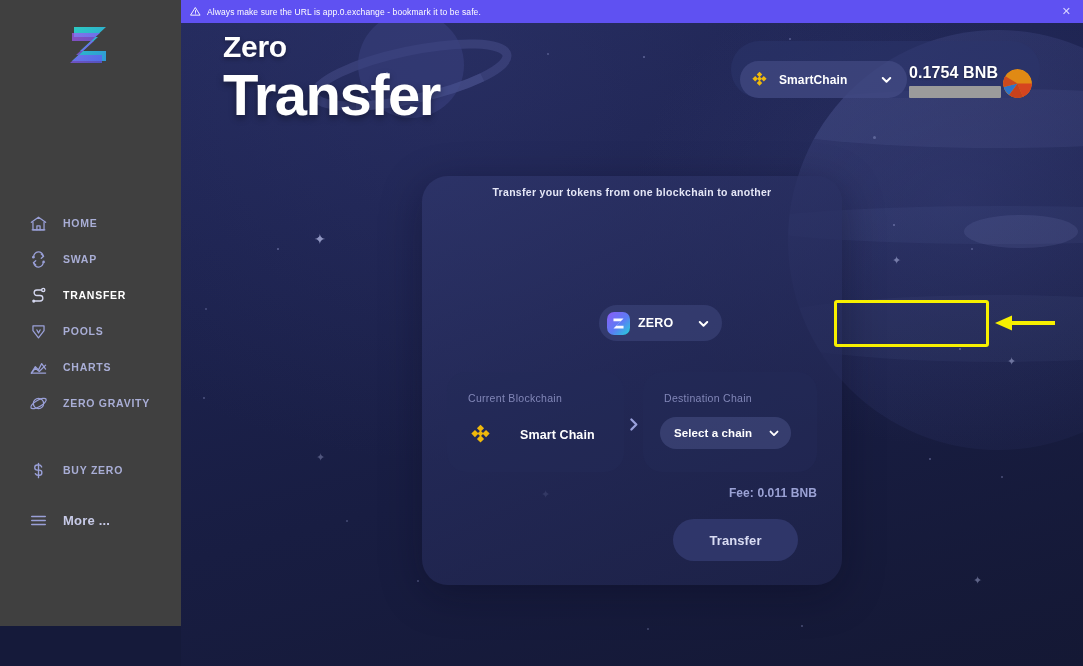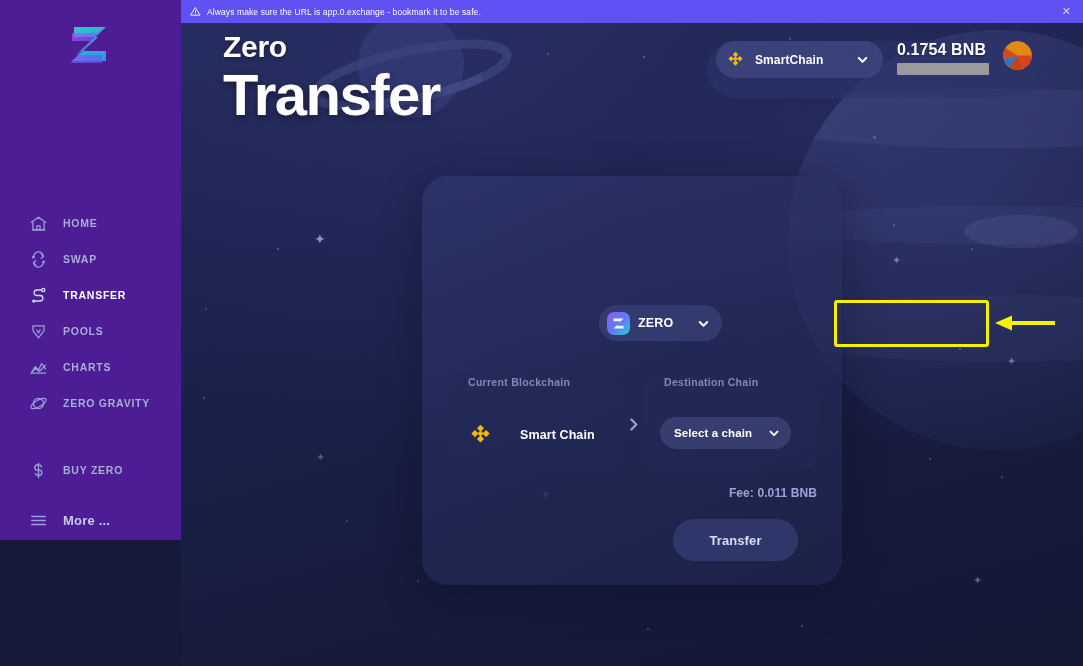--- a/index.html
+++ b/index.html
@@ -11,22 +11,22 @@
   }
   #app {
     position: relative;
     width: 1083px; height: 666px;
     display: flex;
   }
 
   
   #sidebar {
     position: relative;
-    width: 181px; height: 540px;
-    background: #4c1d95;
+    width: 181px; height: 626px;
+    background: #404040;
     flex: 0 0 181px;
     z-index: 5;
   }
   #logo-wrap {
     position: absolute;
     left: 66px; top: 21px;
     width: 48px; height: 46px;
   }
   #logo-wrap svg { display: block; }
 
@@ -174,23 +174,23 @@
   }
 
   
   #wallet-bar {
     position: absolute;
     right: 43px; top: 41px;
     height: 57px;
     background: rgba(44,52,108,0.55);
     border-radius: 29px;
     display: flex;
-    align-items: flex-start;
+    align-items: flex-end;
     padding: 0 8px 0 9px;
-    gap: 14px;
+    gap: 2px;
     z-index: 20;
   }
   #chain-select {
     height: 37px;
     background: rgba(74,82,141,0.55);
     border-radius: 19px;
     display: flex;
     align-items: center;
     padding: 0 13px 0 9px;
     gap: 9px;
@@ -333,22 +333,22 @@
 
   
   .chain-panel {
     position: absolute;
     border-radius: 19px;
     background: rgba(36,42,88,0.42);
   }
   #current-chain-panel { left: 25px; top: 196px; width: 177px; height: 100px; }
   #dest-chain-panel    { left: 221px; top: 196px; width: 174px; height: 100px; }
   .chain-panel-label {
-    position: absolute; left: 21px; top: 4px;
-    font-size: 10.5px; font-weight: bold;
+    position: absolute; left: 21px; top: 20px;
+    font-size: 10.5px; font-weight: normal;
     color: #8287b8; letter-spacing: 0.3px;
   }
   #current-chain-row {
     position: absolute; left: 21px; top: 50px;
     display: flex; align-items: center; gap: 27px;
   }
   #current-chain-row .bnb { width: 25px; height: 25px; flex: 0 0 25px; }
   #current-chain-name {
     font-size: 12.5px; font-weight: bold; color: #ffffff; letter-spacing: 0.1px;
   }
@@ -606,20 +606,21 @@
           <path d="M14.5 14.5 L29 14.5 A14.5 14.5 0 0 1 20 28 Z" fill="#d6451f"></path>
           <path d="M14.5 14.5 L20 28 A14.5 14.5 0 0 1 6 26 Z" fill="#c7411c"></path>
           <path d="M14.5 14.5 L6 26 A14.5 14.5 0 0 1 0.6 18 Z" fill="#2e74c9"></path>
           <path d="M14.5 14.5 L0.6 18 A14.5 14.5 0 0 1 2 7 Z" fill="#cc4a1e"></path>
         </svg>
       </div>
     </div>
 
     <section id="bridge-card">
 
+      <div id="card-subtitle">Transfer your tokens from one blockchain to another</div>
 
 
       <div id="current-chain-panel" class="chain-panel">
         <span class="chain-panel-label">Current Blockchain</span>
         <div id="current-chain-row">
           <span class="bnb">
             <svg width="25" height="25" viewBox="0 0 32 32">
               <g fill="#f0b90b">
                 <path d="M16 3.4 L20.6 8 L16 12.6 L11.4 8 Z"></path>
                 <path d="M23.1 10.2 L27.7 14.8 L23.1 19.4 L18.5 14.8 Z"></path>

